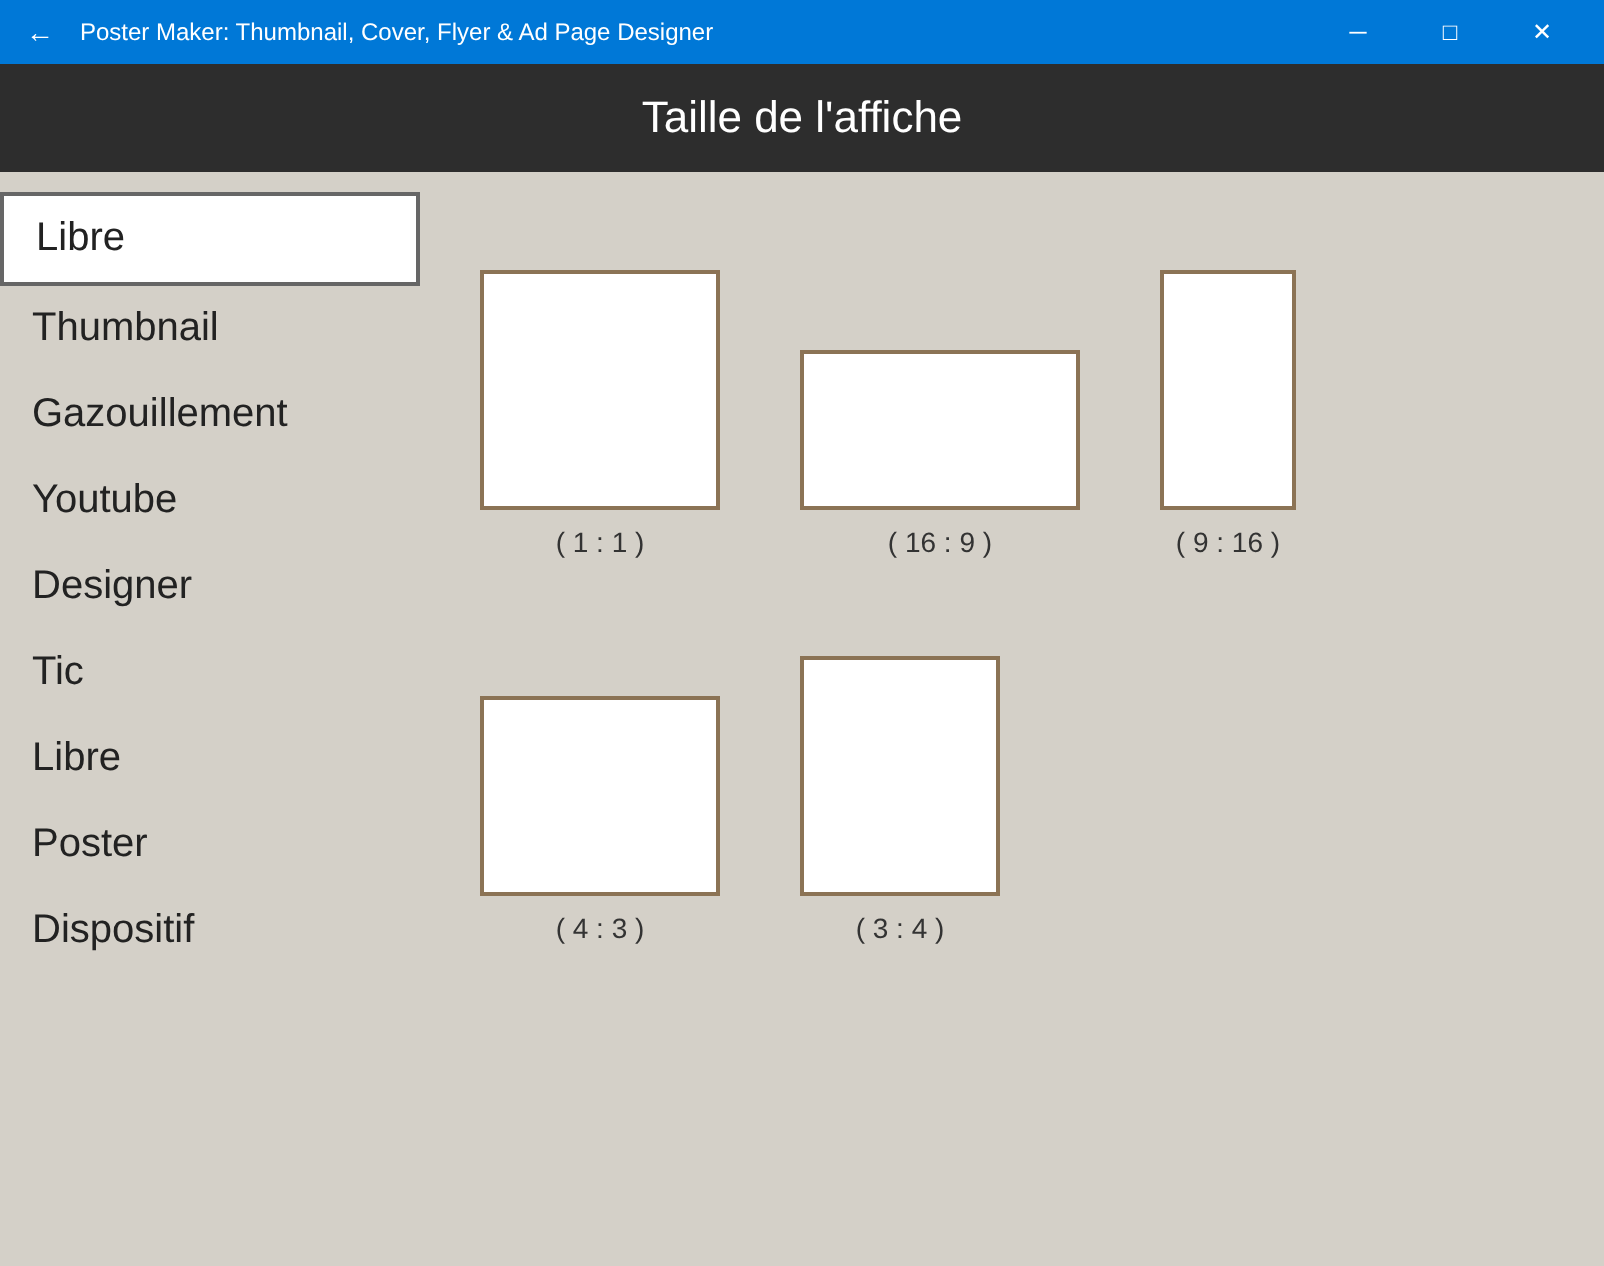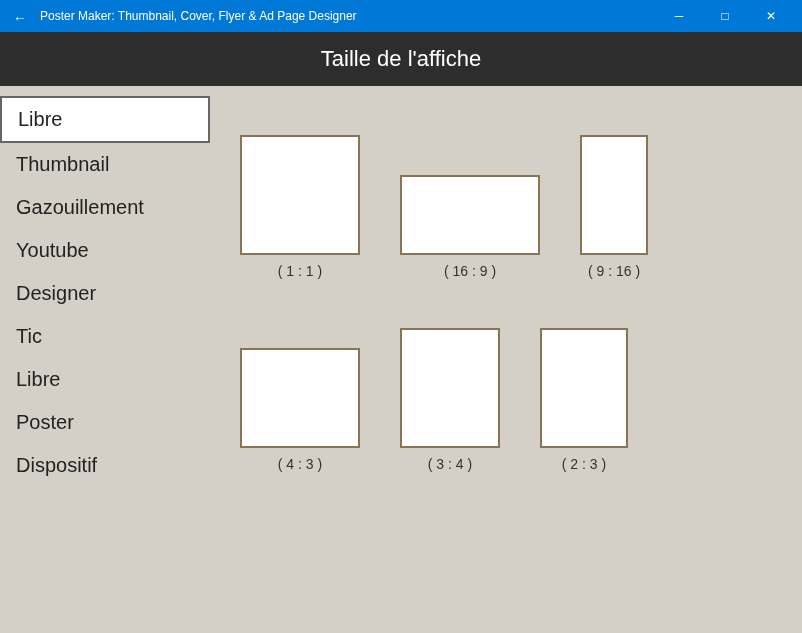--- a/index.html
+++ b/index.html
@@ -165,20 +165,16 @@
       </div>
       <div class="poster-row">
         <div class="poster-item">
           <div class="poster-preview" style="width: 120px; height: 100px;"></div>
           <span class="poster-label">( 4 : 3 )</span>
         </div>
         <div class="poster-item">
           <div class="poster-preview" style="width: 100px; height: 120px;"></div>
           <span class="poster-label">( 3 : 4 )</span>
         </div>
-        <div class="poster-item">
-          <div class="poster-preview" style="width: 88px; height: 120px;"></div>
-          <span class="poster-label">( 2 : 3 )</span>
-        </div>
       </div>
     </div>
 
 </div>
 
 </body></html>

